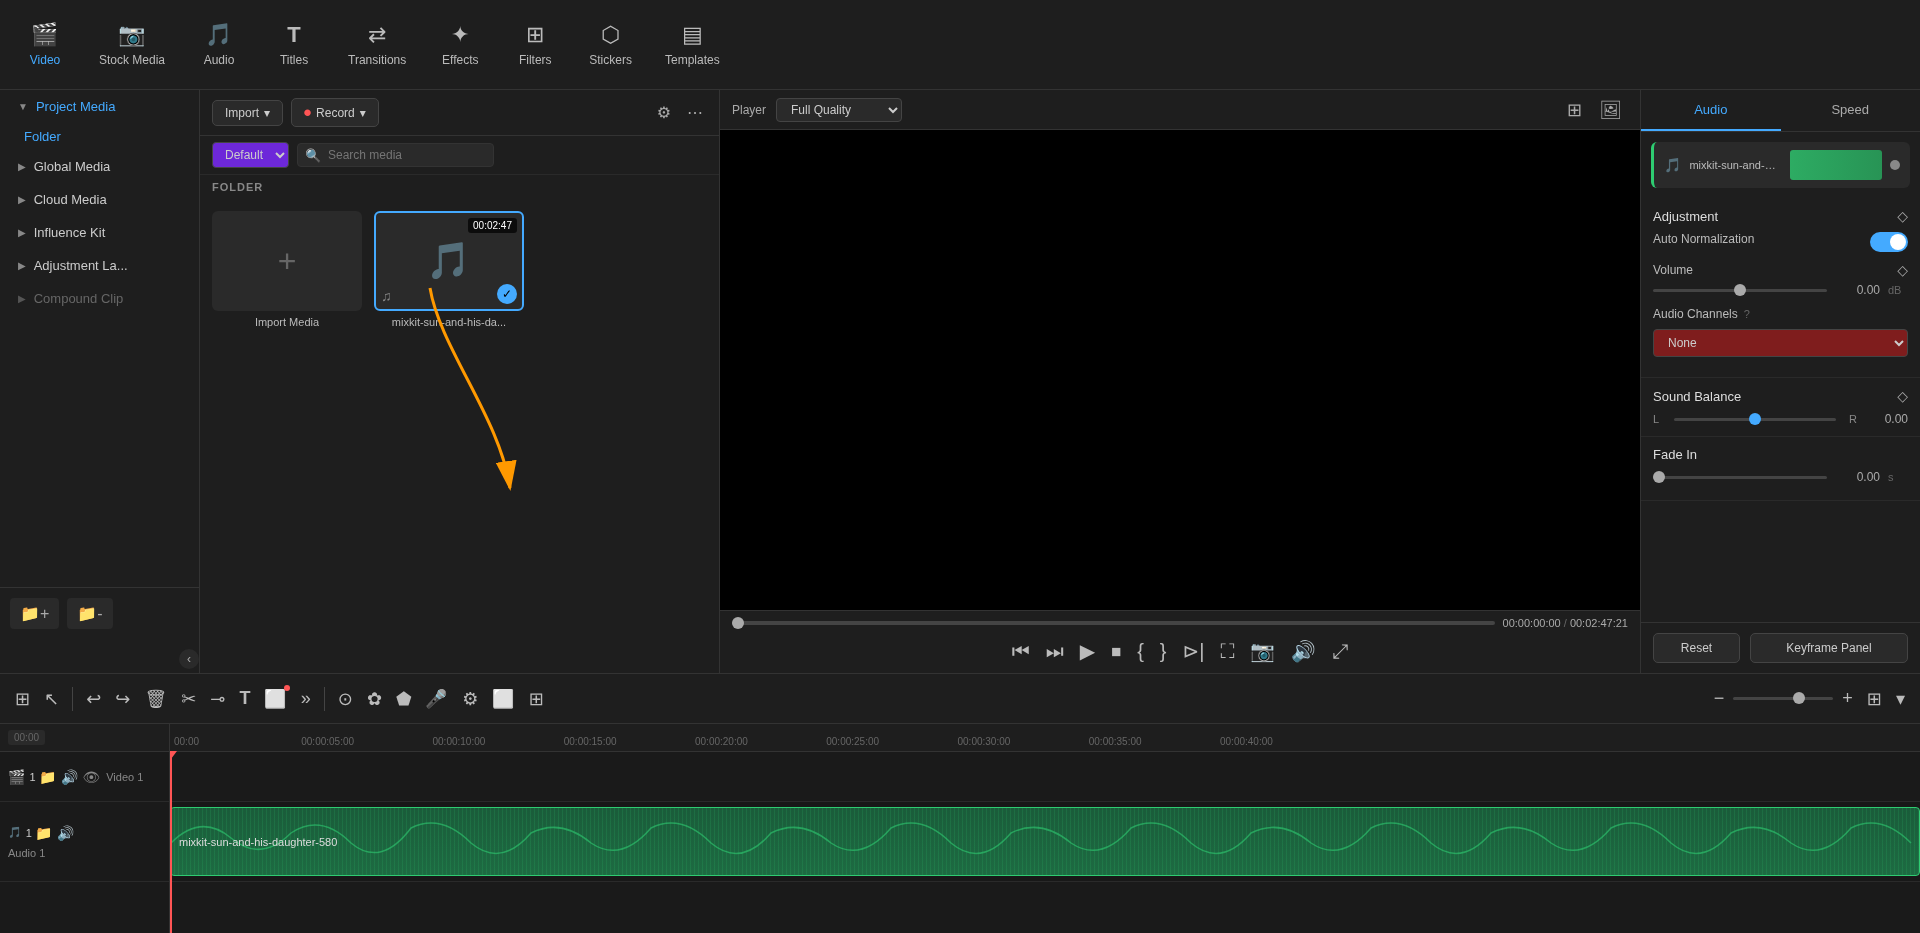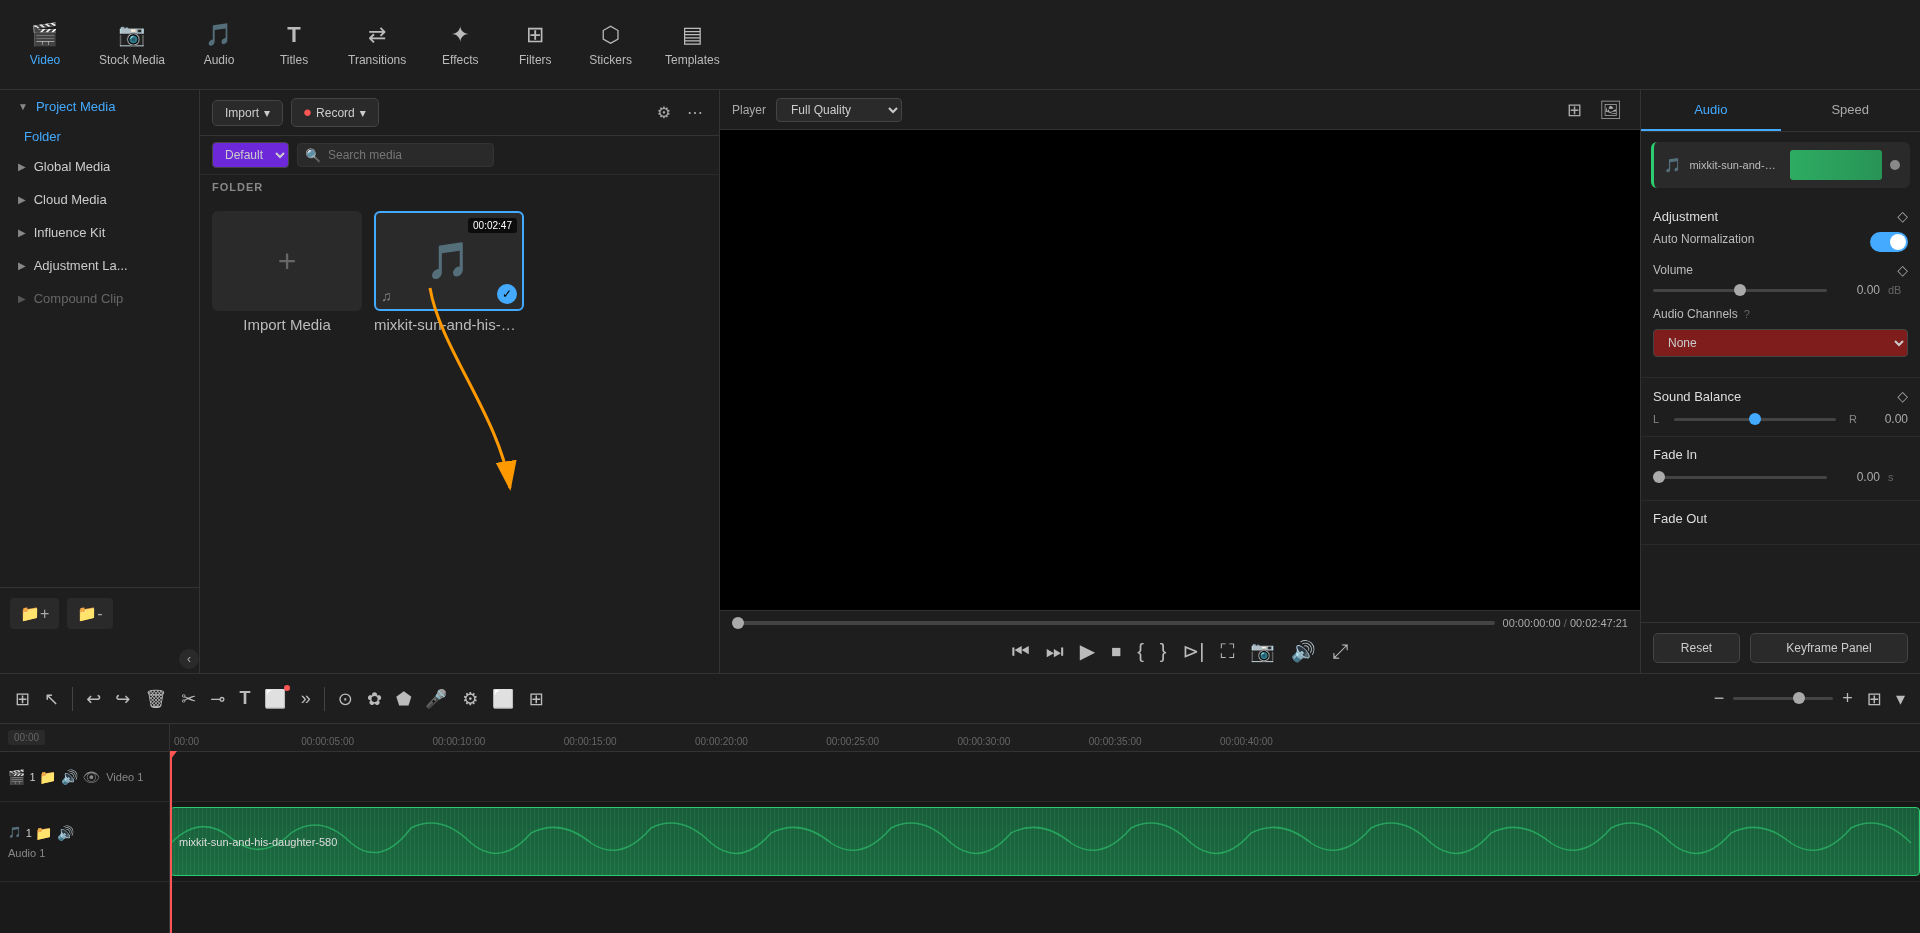--- a/index.html
+++ b/index.html
@@ -78,21 +78,21 @@
     .media-thumb .music-icon { font-size: 36px; color: #aaa; }
     .media-thumb .timestamp {
       position: absolute; top: 5px; right: 5px; background: rgba(0,0,0,0.7); color: #fff;
       font-size: 10px; padding: 2px 5px; border-radius: 3px;
     }
     .media-thumb .check-badge {
       position: absolute; bottom: 5px; right: 5px; background: #4af; color: #000; border-radius: 50%;
       width: 20px; height: 20px; display: flex; align-items: center; justify-content: center; font-size: 12px;
     }
     .media-thumb .music-note-small { position: absolute; bottom: 5px; left: 5px; color: #888; font-size: 14px; }
-    .media-name { font-size: 15px; color: #bbb; text-align: center; max-width: 150px; overflow: hidden; text-overflow: ellipsis; white-space: nowrap; }
+    .media-name { font-size: 11px; color: #bbb; text-align: center; max-width: 150px; overflow: hidden; text-overflow: ellipsis; white-space: nowrap; }
 
     
     .player-panel {
       flex: 1; display: flex; flex-direction: column; background: #111;
     }
     .player-header {
       display: flex; align-items: center; padding: 4px 12px; gap: 10px; background: #1e1e1e;
       border-bottom: 1px solid #333; height: 40px; flex-shrink: 0;
     }
     .player-label { color: #aaa; font-size: 12px; }
@@ -456,25 +456,20 @@
       <div class="right-section-header">
         <span class="right-section-title">Fade In</span>
       </div>
       <div class="param-row">
         <input type="range" class="param-slider" min="0" max="10" value="0" style="">
         <span class="param-value">0.00</span>
         <span class="param-unit">s</span>
       </div>
     </div>
 
-    <div class="right-section">
-      <div class="right-section-header">
-        <span class="right-section-title">Fade Out</span>
-      </div>
-    </div>
 
     <div class="right-bottom-btns">
       <button class="btn-reset">
         <span>Reset</span>
       </button>
       <button class="btn-keyframe">
         <span>Keyframe Panel</span>
       </button>
     </div>
   </div>

